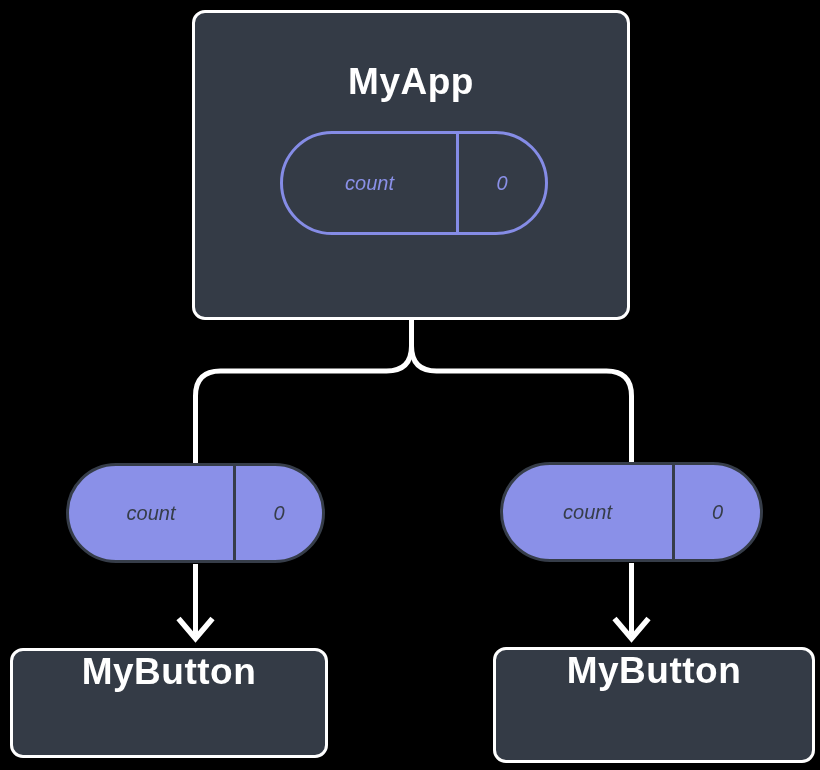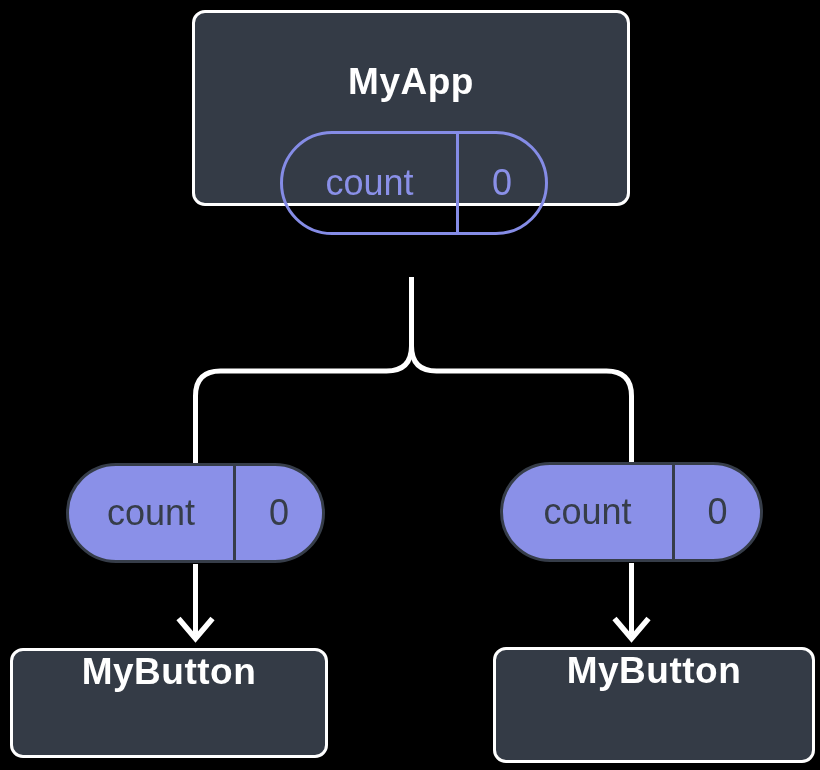--- a/index.html
+++ b/index.html
@@ -29,42 +29,43 @@
     box-sizing: border-box;
   }
   .node-title {
     width: 100%;
     text-align: center;
     color: #ffffff;
     font-size: 37px;
     font-weight: 600;
     letter-spacing: 0.5px;
   }
-  .node-myapp { left: 192px; top: 10px; width: 438px; height: 196px; }
+  .node-myapp { left: 192px; top: 10px; width: 438px; height: 310px; }
   .node-myapp .node-title { position: absolute; top: 48px; left: 0; }
   .node-mybutton {
     display: flex;
     justify-content: center;
   }
   .node-mybutton-left  { left: 10px;  top: 648px; width: 318px; height: 110px; }
   .node-mybutton-right { left: 493px; top: 647px; width: 322px; height: 116px; }
 
   
   .pill {
     position: absolute;
     display: flex;
     align-items: stretch;
     box-sizing: border-box;
     border-radius: 52px;
   }
   .pill .cell {
     display: flex;
     align-items: center;
     justify-content: center;
-    font-size: 36px;
+    font-size: 20px;
+    font-style: italic;
   }
   
   .pill-outline {
     left: 85px; top: 118px;
     width: 268px; height: 104px;
     border: 3px solid #858ce6;
     background: transparent;
     color: #8a90e8;
   }
   .pill-outline .cell-name  { width: 173px; border-right: 3px solid #858ce6; }

